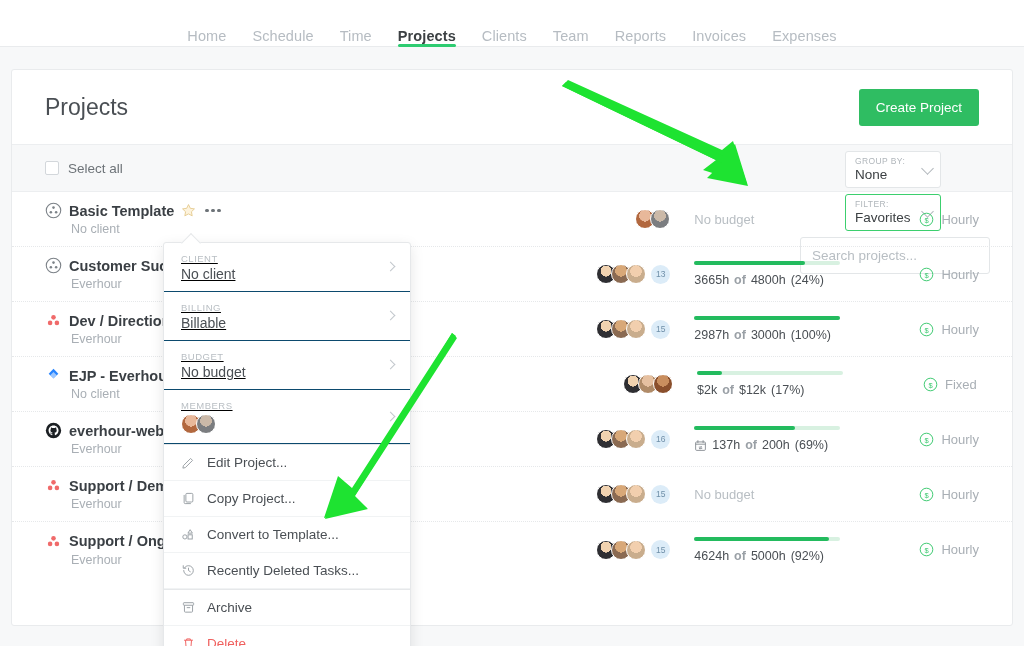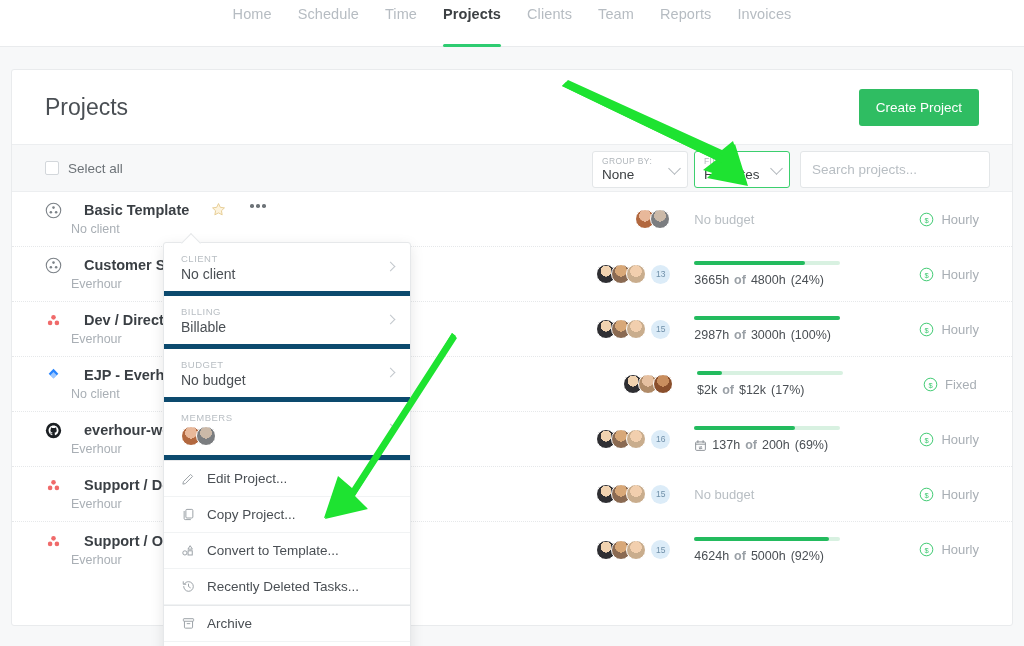--- a/index.html
+++ b/index.html
@@ -13,21 +13,21 @@
 
   
   .topnav {
     position: absolute; top: 0; left: 0; width: 1024px; height: 47px;
     background: #ffffff; border-bottom: 1px solid #e9ebed;
     display: flex; align-items: center; justify-content: center;
   }
   .nav-items { display: flex; align-items: flex-start; gap: 26px; height: 47px; }
   .nav-item {
     position: relative; font-size: 14.5px; color: #b6bcc2; letter-spacing: .1px;
-    padding-top: 6px; height: 47px; cursor: pointer; white-space: nowrap;
+    padding-top: 28px; height: 47px; cursor: pointer; white-space: nowrap;
   }
   .nav-item.active { color: #3c4043; font-weight: bold; }
   .nav-item.active .nav-underline {
     position: absolute; left: 0; right: 0; bottom: 0; height: 3px;
     background: #2ecc71; border-radius: 2px;
   }
 
   
   .card {
     position: absolute; left: 11px; top: 69px; width: 1002px; height: 557px;
@@ -47,21 +47,21 @@
   
   .toolbar {
     height: 48px; background: #f7f8f9;
     border-top: 1px solid #eceef0; border-bottom: 1px solid #eceef0;
     display: flex; align-items: center; position: relative;
   }
   .select-all { display: flex; align-items: center; gap: 9px; margin-left: 33px; cursor: pointer; }
   .checkbox { width: 14px; height: 14px; border: 1px solid #d3d7db; border-radius: 2px; background: #fff; }
   .select-all-label { font-size: 13.5px; color: #6d7378; }
   .toolbar-right {
-    position: absolute; right: 22px; top: 6px; display: flex; align-items: center; gap: 6px;
+    position: absolute; right: 22px; top: 6px; display: flex; align-items: center; gap: 6px; flex-direction: column;
   }
   .dropdown {
     width: 96px; height: 37px; background: #fff; border: 1px solid #e3e6e8; border-radius: 3px;
     padding: 4px 8px 0 9px; position: relative; cursor: pointer;
   }
   .dropdown.highlight { border: 1px solid #3ccf6e; width: 96px; }
   .dd-label { font-size: 8.5px; color: #b0b6bb; letter-spacing: .4px; }
   .dd-value { font-size: 13.5px; color: #3c4043; margin-top: 1px; }
   .chev {
     position: absolute; right: 8px; top: 12px; width: 9px; height: 9px;
@@ -79,21 +79,21 @@
   .search-box input::placeholder { color: #b8bec3; }
 
   
   .rows { position: relative; }
   .prow {
     height: 55px; display: flex; align-items: center;
     border-bottom: 1px dotted #e6e8ea; padding: 0 33px 0 33px; position: relative;
   }
   .prow:last-child { border-bottom: none; }
   .pname-cell { width: 520px; display: flex; flex-direction: column; justify-content: center; }
-  .pname-line { display: flex; align-items: flex-start; gap: 22px; }
+  .pname-line { display: flex; align-items: center; gap: 7px; }
   .pname { font-size: 14.5px; color: #3a3f44; font-weight: bold; white-space: nowrap; }
   .pclient { font-size: 12.5px; color: #a9afb5; margin-top: 3px; margin-left: 26px; }
   .svc-icon { width: 17px; height: 17px; flex: 0 0 17px; display: block; }
 
   .members-cell { width: 108px; display: flex; align-items: center; justify-content: flex-end; }
   .avatars { display: flex; align-items: center; }
   .avatar {
     width: 20px; height: 20px; border-radius: 50%; border: 1.5px solid #fff;
     margin-left: -5px; background-size: cover;
   }
@@ -122,21 +122,21 @@
     position: absolute; left: 163px; top: 242px; width: 248px;
     background: #fff; border: 1px solid #e6e8ea; border-radius: 3px;
     box-shadow: 0 4px 14px rgba(0,0,0,.10); z-index: 30;
   }
   .ctxmenu:before {
     content: ""; position: absolute; top: -7px; left: 20px; width: 13px; height: 13px;
     background: #fff; border-left: 1px solid #e6e8ea; border-top: 1px solid #e6e8ea;
     transform: rotate(45deg);
   }
   .ctx-prop {
-    padding: 10px 14px 9px 17px; border-bottom: 5px solid #0c4a6e; position: relative; cursor: pointer;
+    padding: 10px 14px 9px 17px; border-bottom: 1px solid #0c4a6e; position: relative; cursor: pointer; text-decoration: underline;
   }
   .ctx-prop-label { font-size: 9.5px; color: #b8bec3; letter-spacing: .5px; }
   .ctx-prop-value { font-size: 14px; color: #4a4f54; margin-top: 2px; }
   .ctx-arrow {
     position: absolute; right: 16px; top: 50%; width: 7px; height: 7px; margin-top: -4px;
     border-right: 1.6px solid #c2c7cc; border-top: 1.6px solid #c2c7cc; transform: rotate(45deg);
   }
   .ctx-members-avatars { display: flex; margin-top: 3px; }
   .ctx-item {
     display: flex; align-items: center; gap: 11px; padding: 10px 17px 10px 17px;
@@ -161,20 +161,21 @@
       <div class="nav-item"><span>Schedule</span></div>
       <div class="nav-item"><span>Time</span></div>
       <div class="nav-item active">
         <span>Projects</span>
         <span class="nav-underline"></span>
       </div>
       <div class="nav-item"><span>Clients</span></div>
       <div class="nav-item"><span>Team</span></div>
       <div class="nav-item"><span>Reports</span></div>
       <div class="nav-item"><span>Invoices</span></div>
+      <div class="nav-item"><span>Expenses</span></div>
     </div>
   </div>
 
   <div class="card">
 
     <div class="card-header">
       <div class="page-title">Projects</div>
       <button class="create-btn">Create Project</button>
     </div>
 

